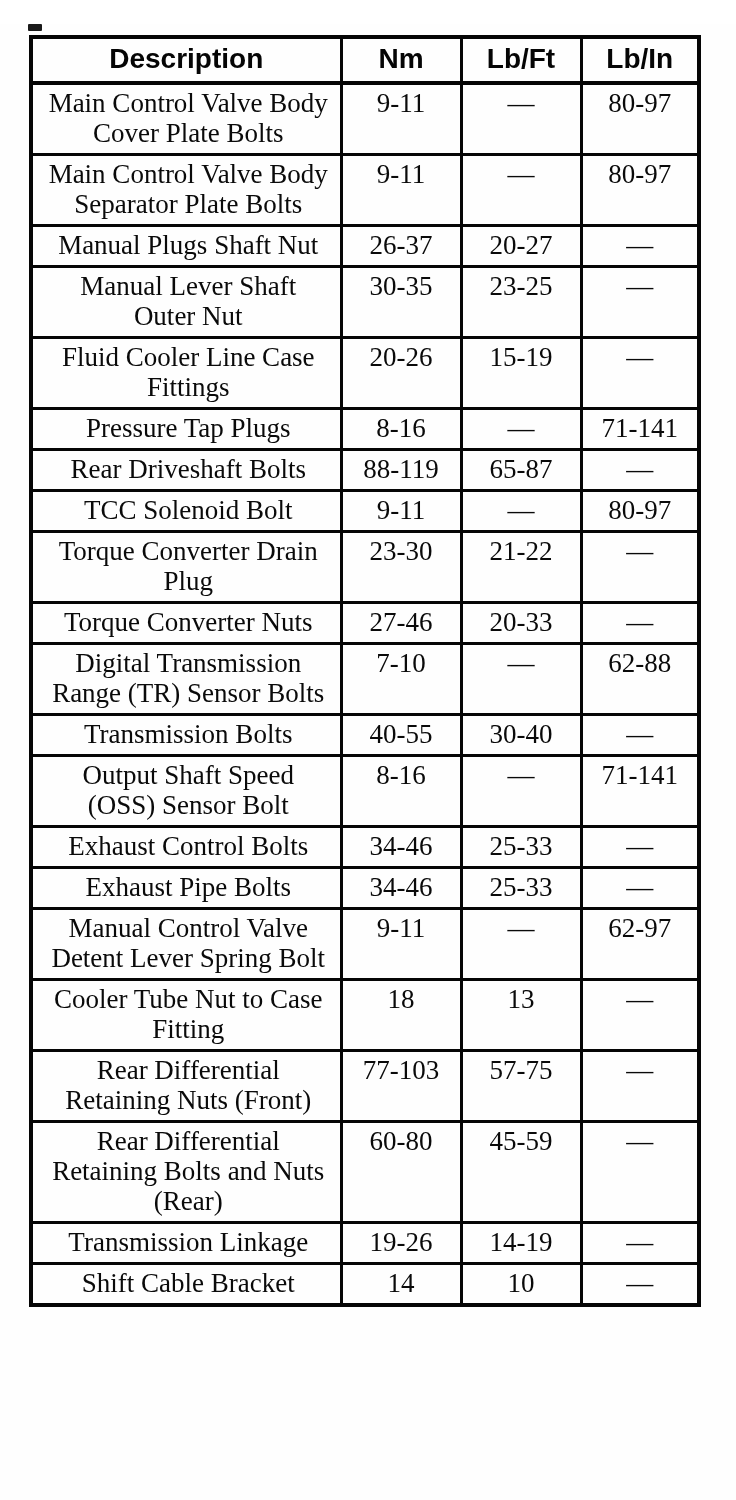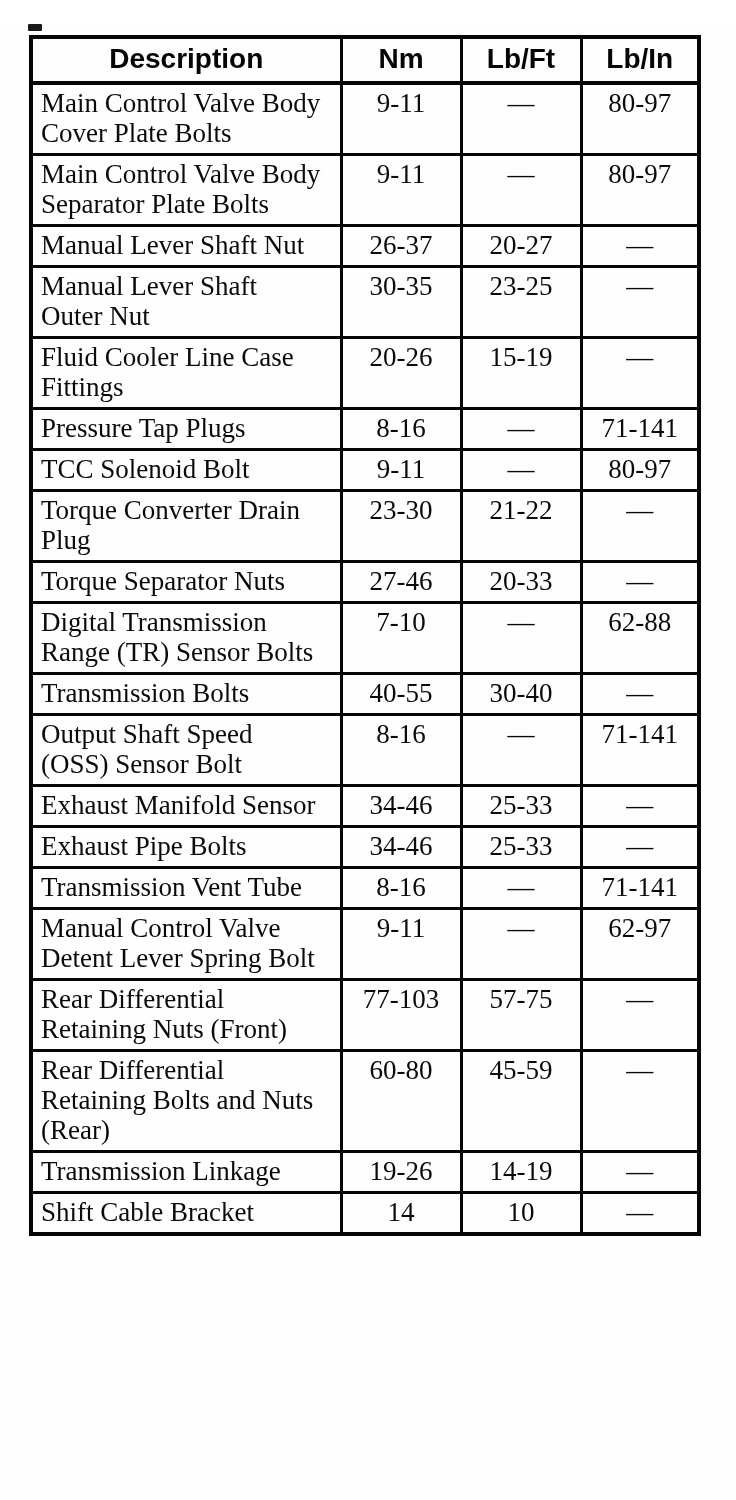--- a/index.html
+++ b/index.html
@@ -52,21 +52,21 @@
   td {
     font-family: "Liberation Serif", serif;
     font-size: 27px;
     line-height: 30px;
     color: #0a0a0a;
     vertical-align: top;
     padding: 3px 4px 5px 8px;
     border: 3px solid #050505;
   }
   td.desc {
-    text-align: left;
+    text-align: center;
     white-space: pre-line;
     letter-spacing: 0px;
   }
   td.num {
     text-align: center;
     padding-left: 2px;
     padding-right: 2px;
   }
 </style>
 </head>
@@ -99,21 +99,21 @@
     <td class="num">80-97</td>
   </tr>
         <tr>
     <td class="desc">Main Control Valve Body
 Separator Plate Bolts</td>
     <td class="num">9-11</td>
     <td class="num">—</td>
     <td class="num">80-97</td>
   </tr>
         <tr>
-    <td class="desc">Manual Lever Shaft Nut</td>
+    <td class="desc">Manual Plugs Shaft Nut</td>
     <td class="num">26-37</td>
     <td class="num">20-27</td>
     <td class="num">—</td>
   </tr>
         <tr>
     <td class="desc">Manual Lever Shaft
 Outer Nut</td>
     <td class="num">30-35</td>
     <td class="num">23-25</td>
     <td class="num">—</td>
@@ -125,34 +125,40 @@
     <td class="num">15-19</td>
     <td class="num">—</td>
   </tr>
         <tr>
     <td class="desc">Pressure Tap Plugs</td>
     <td class="num">8-16</td>
     <td class="num">—</td>
     <td class="num">71-141</td>
   </tr>
         <tr>
+    <td class="desc">Rear Driveshaft Bolts</td>
+    <td class="num">88-119</td>
+    <td class="num">65-87</td>
+    <td class="num">—</td>
+  </tr>
+        <tr>
     <td class="desc">TCC Solenoid Bolt</td>
     <td class="num">9-11</td>
     <td class="num">—</td>
     <td class="num">80-97</td>
   </tr>
         <tr>
     <td class="desc">Torque Converter Drain
 Plug</td>
     <td class="num">23-30</td>
     <td class="num">21-22</td>
     <td class="num">—</td>
   </tr>
         <tr>
-    <td class="desc">Torque Separator Nuts</td>
+    <td class="desc">Torque Converter Nuts</td>
     <td class="num">27-46</td>
     <td class="num">20-33</td>
     <td class="num">—</td>
   </tr>
         <tr>
     <td class="desc">Digital Transmission
 Range (TR) Sensor Bolts</td>
     <td class="num">7-10</td>
     <td class="num">—</td>
     <td class="num">62-88</td>
@@ -164,43 +170,44 @@
     <td class="num">—</td>
   </tr>
         <tr>
     <td class="desc">Output Shaft Speed
 (OSS) Sensor Bolt</td>
     <td class="num">8-16</td>
     <td class="num">—</td>
     <td class="num">71-141</td>
   </tr>
         <tr>
-    <td class="desc">Exhaust Manifold Sensor</td>
+    <td class="desc">Exhaust Control Bolts</td>
     <td class="num">34-46</td>
     <td class="num">25-33</td>
     <td class="num">—</td>
   </tr>
         <tr>
     <td class="desc">Exhaust Pipe Bolts</td>
     <td class="num">34-46</td>
     <td class="num">25-33</td>
     <td class="num">—</td>
   </tr>
         <tr>
-    <td class="desc">Transmission Vent Tube</td>
-    <td class="num">8-16</td>
-    <td class="num">—</td>
-    <td class="num">71-141</td>
-  </tr>
-        <tr>
     <td class="desc">Manual Control Valve
 Detent Lever Spring Bolt</td>
     <td class="num">9-11</td>
     <td class="num">—</td>
     <td class="num">62-97</td>
+  </tr>
+        <tr>
+    <td class="desc">Cooler Tube Nut to Case
+Fitting</td>
+    <td class="num">18</td>
+    <td class="num">13</td>
+    <td class="num">—</td>
   </tr>
         <tr>
     <td class="desc">Rear Differential
 Retaining Nuts (Front)</td>
     <td class="num">77-103</td>
     <td class="num">57-75</td>
     <td class="num">—</td>
   </tr>
         <tr>
     <td class="desc">Rear Differential

